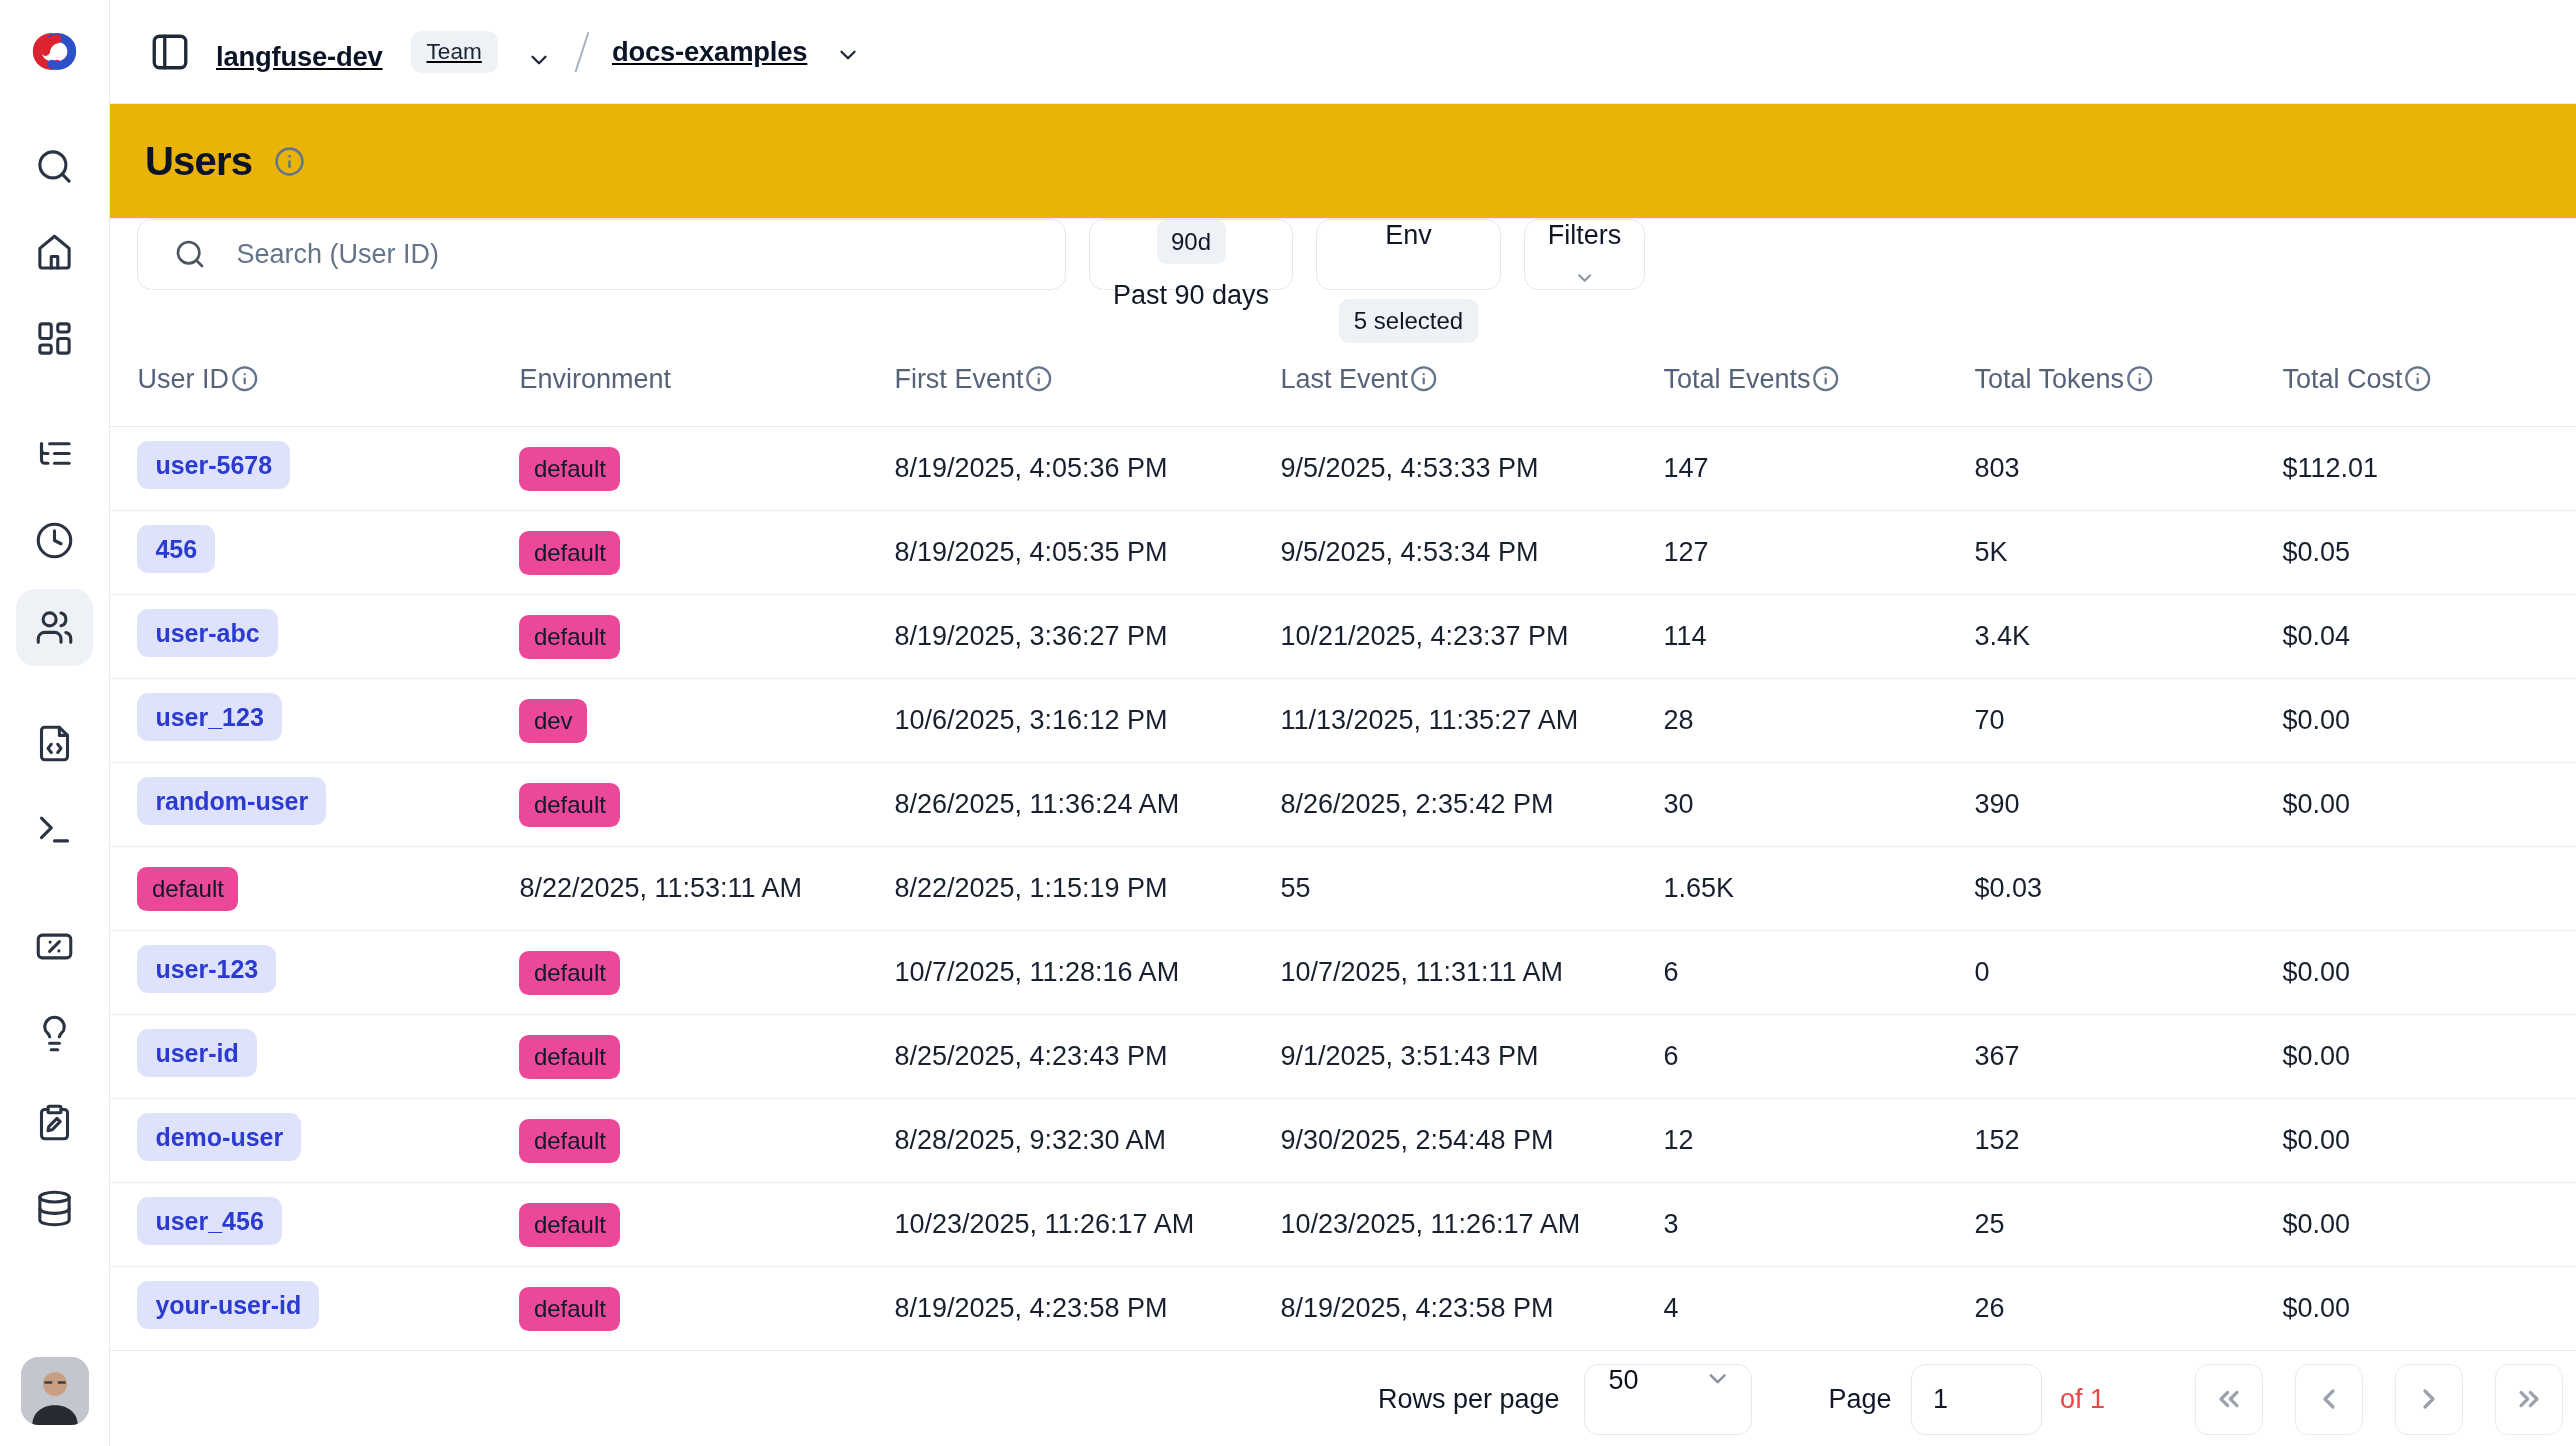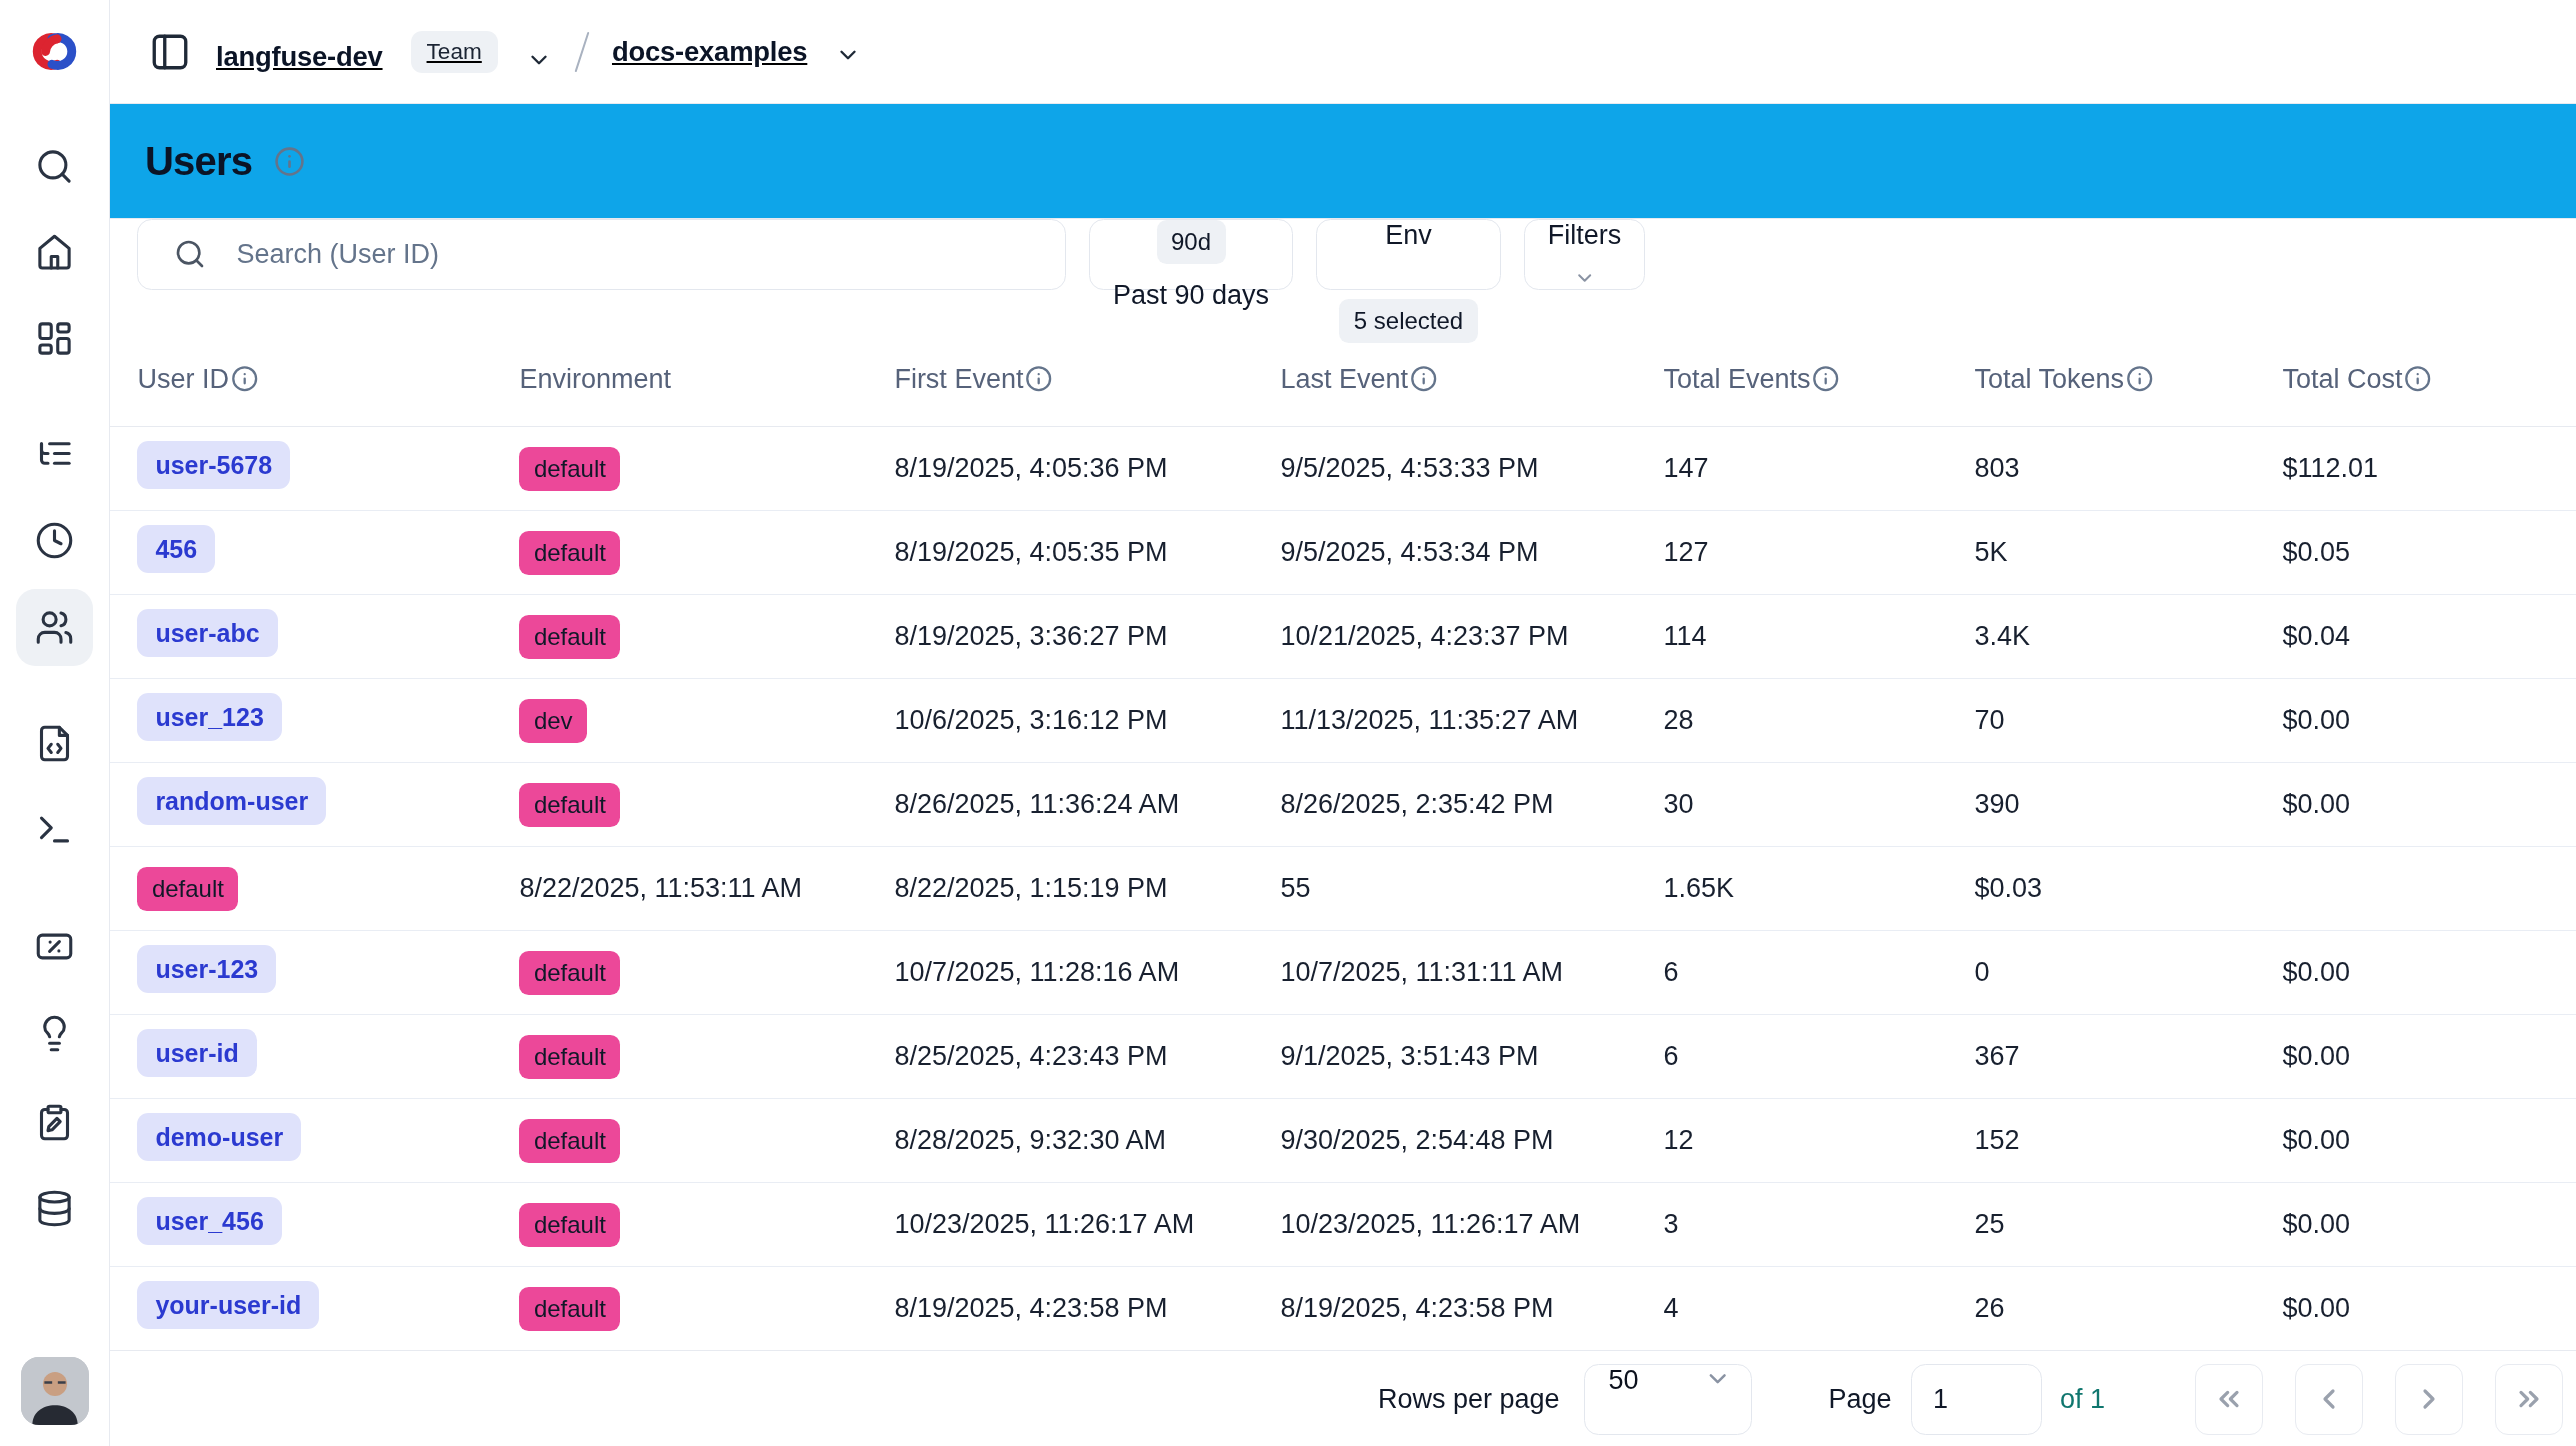--- a/index.html
+++ b/index.html
@@ -38,21 +38,21 @@
   .toggle-btn { background:none; border:none; cursor:pointer; color:#1f2937; width:45px; height:45px; display:flex; align-items:center; justify-content:center;}
   .toggle-btn svg { width:42px; height:42px; stroke:currentColor; fill:none; stroke-width:1.9; stroke-linecap:round; stroke-linejoin:round; }
   .crumb { display:flex; align-items:center; gap:18px; }
   .crumb-name { font-size:27.4px; font-weight:700; color:#0b1426; letter-spacing:-0.2px; }
   .crumb-badge { font-size:22.6px; color:#1b2433; background:#eef1f5; border-radius:11.3px; padding:8px 16px; }
   .chev-sm { width:26px; height:26px; stroke:#1f2937; fill:none; stroke-width:2.2; stroke-linecap:round; stroke-linejoin:round; }
   .crumb-slash { width:1.6px; height:42px; background:#a9b2c0; transform:rotate(18deg); margin:0 11.3px; border-radius:1.6px; }
   .crumb-btn { display:flex; align-items:flex-end; gap:28px; background:none; border:none; cursor:pointer;text-decoration:underline; }
 
   .titlebar {
-    height:116px; background:#0ea5e9; border-top:1.6px solid #e7eaf0; border-bottom:1.6px solid #e7eaf0;
+    height:116px; background:#eab308; border-top:1.6px solid #e7eaf0; border-bottom:1.6px solid #e7eaf0;
     display:flex; align-items:center; padding:0 35px; gap:22px; flex:0 0 116px;
   }
   .page-title { font-size:40px; font-weight:700; letter-spacing:-0.8px; color:#0b1426; }
   .info-icon { width:31px; height:31px; stroke:#64748b; fill:none; stroke-width:2; stroke-linecap:round; }
 
   .toolbar { height:113px; display:flex; align-items:flex-start; padding:0 27.4px; gap:23px; flex:0 0 113px; }
   .searchbox { position:relative; width:929px; height:71px; }
   .searchbox svg { position:absolute; left:37px; top:19.4px; width:32px; height:32px; stroke:#4b5563; fill:none; stroke-width:2; stroke-linecap:round; }
   .searchbox input {
     width:100%; height:100%; border:1.6px solid #e3e7ee; border-radius:14.5px; font-size:27px;
@@ -95,21 +95,21 @@
   .select {
     margin-left:24px; height:71px; min-width:168px; border:1.6px solid #e3e7ee; border-radius:14.5px;
     display:flex; align-items:flex-start; justify-content:space-between; padding:0 19.4px 0 24px;
     font-size:27px; background:#fff; cursor:pointer; gap:13px;
   }
   .page-label { margin-left:77px; font-size:27px; font-weight:500; color:#101828; }
   .page-input {
     margin-left:19.4px; width:131px; height:71px; border:1.6px solid #e3e7ee; border-radius:14.5px;
     font-size:27px; padding:0 21px; color:#101828; outline:none; font-family:inherit;
   }
-  .of-label { margin-left:18px; font-size:27px; font-weight:500; color:#0f766e; }
+  .of-label { margin-left:18px; font-size:27px; font-weight:500; color:#ef4444; }
   .pager { margin-left:90px; display:flex; gap:32px; }
   .pg-btn {
     width:68px; height:71px; border:1.6px solid #e8ebf1; border-radius:13px; background:#fff;
     display:flex; align-items:center; justify-content:center; cursor:pointer;
   }
   .pg-btn svg { width:32px; height:32px; stroke:#9aa1ad; fill:none; stroke-width:2.4; stroke-linecap:round; stroke-linejoin:round; }
 </style>
 </head>
 <body>
 

